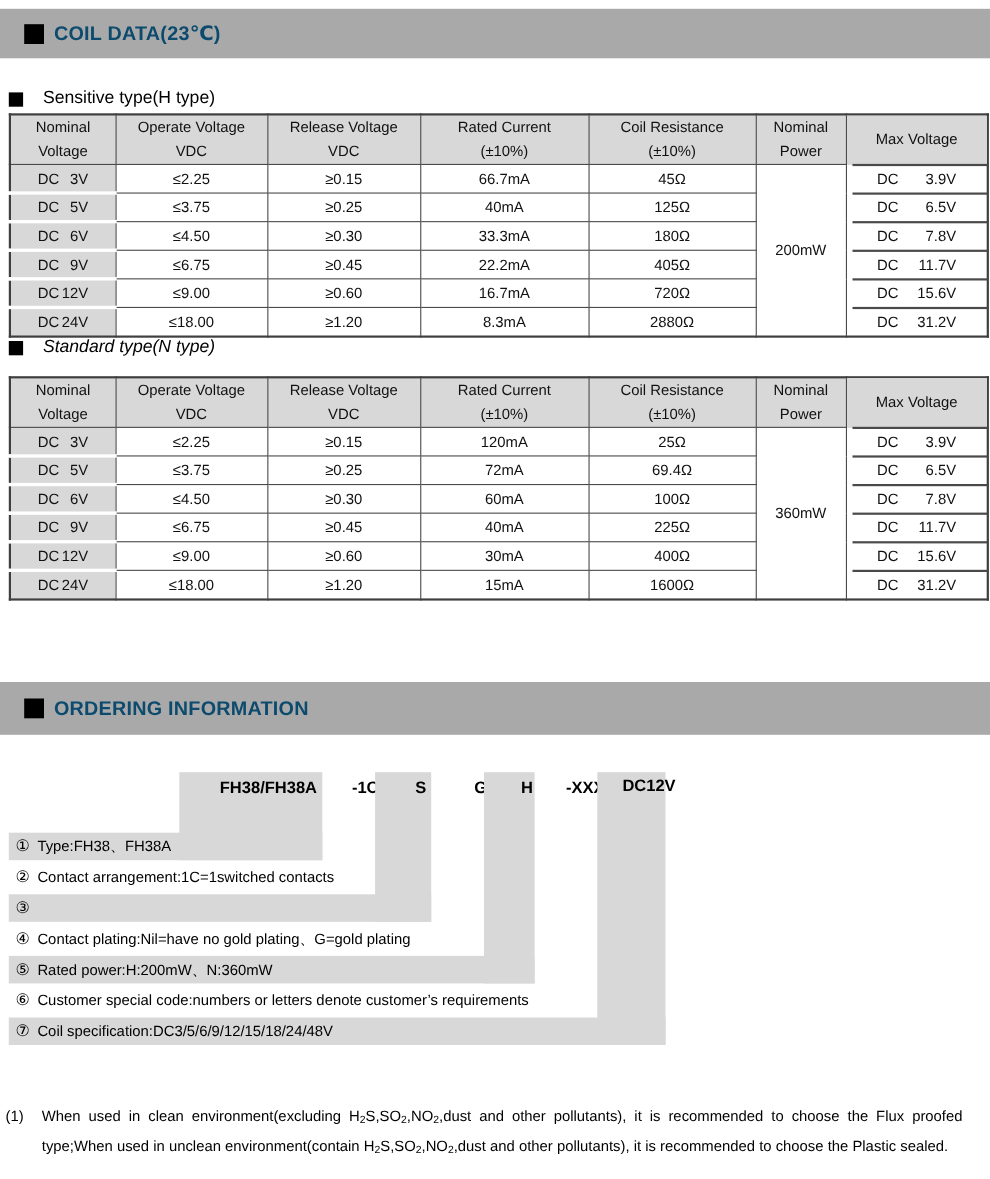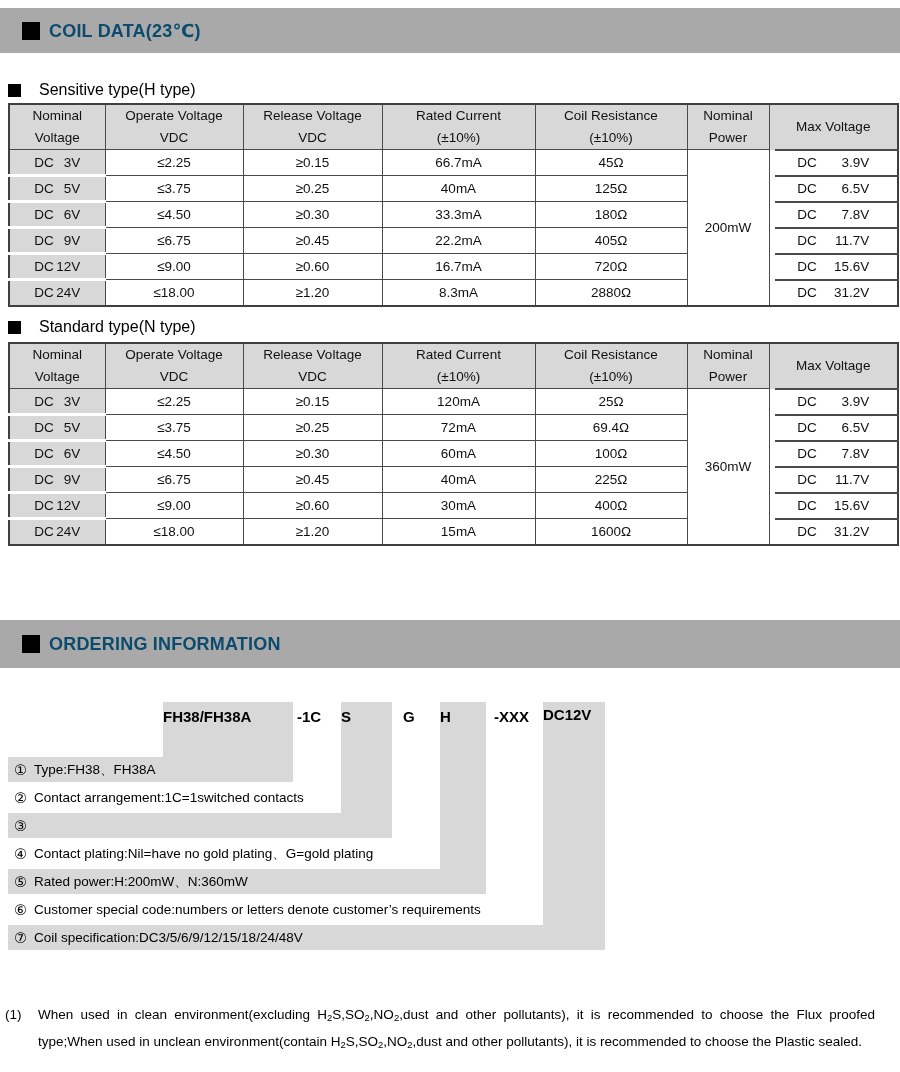--- a/index.html
+++ b/index.html
@@ -39,21 +39,21 @@
   }
   table.coil th.maxv-h{border-bottom:none;position:relative;}
   table.coil th.maxv-h::after{
     content:"";position:absolute;left:5px;right:-2px;bottom:-1px;height:1.5px;background:#4a4a4a;
   }
   .pair-n{display:flex;justify-content:space-between;width:46px;margin:0 auto;}
   .pair-m{display:flex;justify-content:space-between;width:72px;margin:0 auto;}
   
   .ordering{position:absolute;left:0;top:695px;width:900px;height:262px;}
   .ord-col{position:absolute;background:#d8d8d8;}
-  .ord-code{position:absolute;height:30px;line-height:30px;text-align:left;font-weight:bold;font-size:15px;color:#000;white-space:nowrap;}
+  .ord-code{position:absolute;height:30px;line-height:30px;text-align:center;font-weight:bold;font-size:15px;color:#000;white-space:nowrap;padding-left:16px;}
   .ord-row{position:absolute;display:flex;align-items:center;font-size:13.5px;white-space:nowrap;color:#000;}
   .ord-row.shaded{background:#d8d8d8;}
   .ord-num{margin:0 7px 0 6px;font-size:14.5px;flex:0 0 auto;}
   
   .footnote{position:absolute;left:5px;top:1002px;width:880px;display:flex;align-items:flex-start;font-size:13.5px;line-height:26.5px;color:#000;}
   .fn-marker{width:33px;flex:0 0 auto;}
   .fn-text{width:837px;text-align:justify;}
   .fn-text .sub{font-size:0.7em;vertical-align:-0.25em;line-height:0;}
 </style>
 </head>
@@ -216,21 +216,21 @@
         <td class="maxv">
           <div class="pair-m">
             <span>DC</span>
             <span>31.2V</span>
           </div>
         </td>
       </tr>
     </tbody>
 </table>
 
-<div class="sub-title" style="top:318px;">
+<div class="sub-title" style="top:307px;font-style:italic;">
   <div class="sub-square"></div>
   <span>Standard type(N type)</span>
 </div>
 
 <table class="coil" style="top:342px;">
   <colgroup>
     <col style="width:96px">
       <col style="width:138px">
       <col style="width:139px">
     <col style="width:153px">

